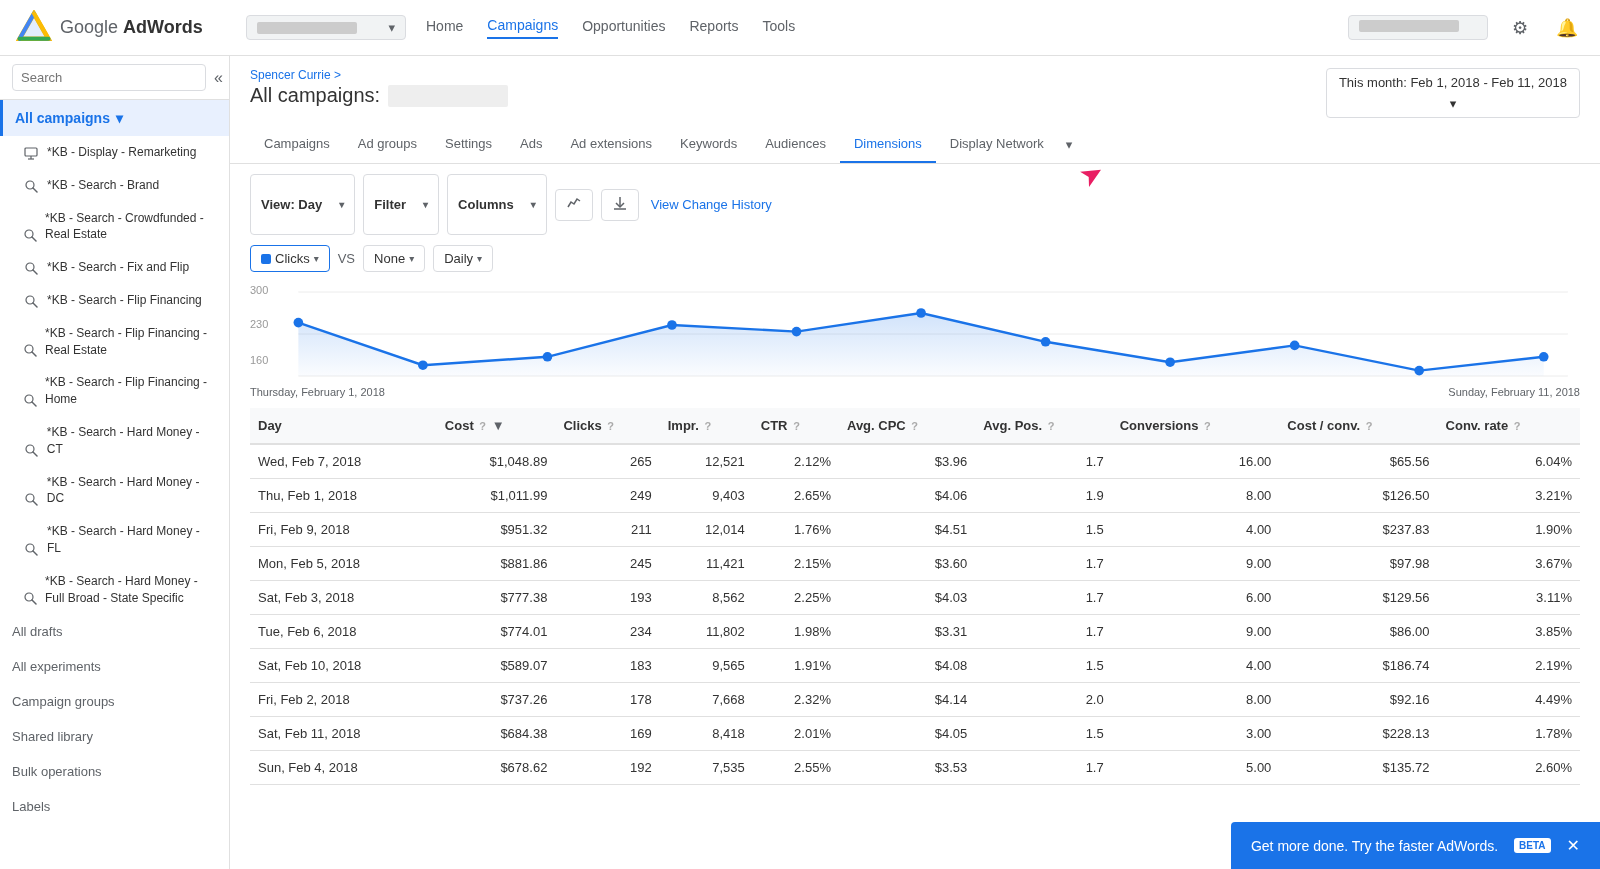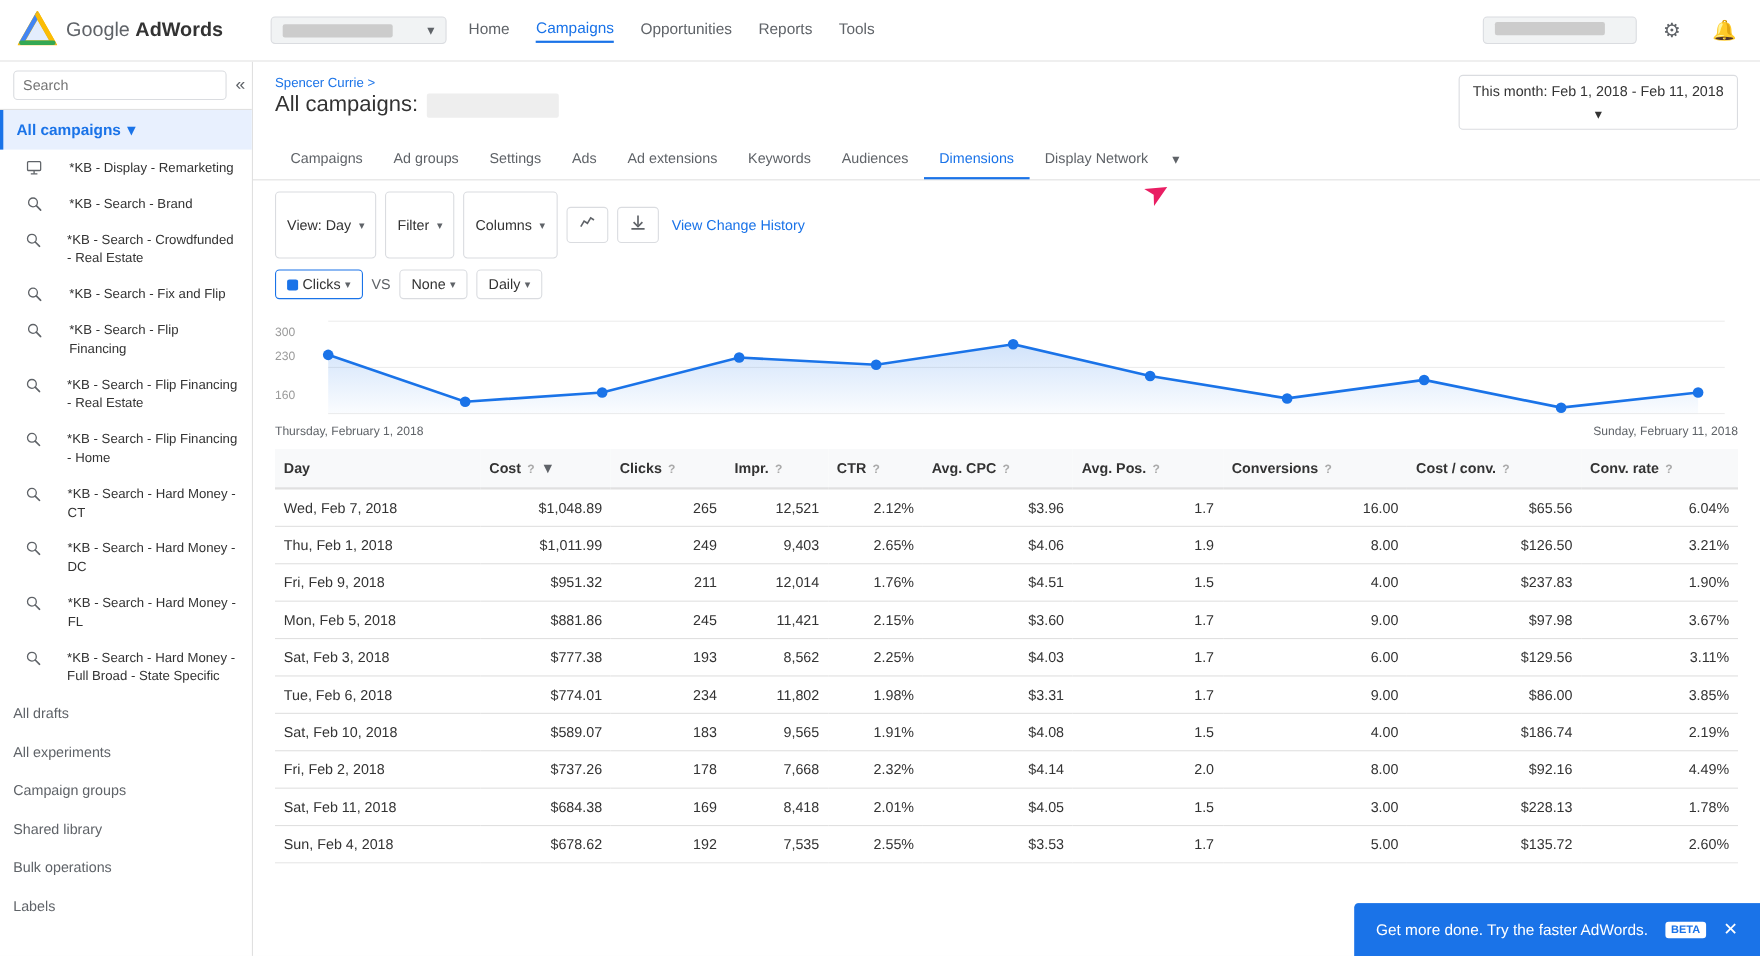--- a/index.html
+++ b/index.html
@@ -25,42 +25,42 @@
     .body-wrap { display: flex; flex: 1; overflow: hidden; }
 
     
     .sidebar { width: 230px; background: #fff; border-right: 1px solid #e0e0e0; overflow-y: auto; flex-shrink: 0; }
     .sidebar-search { display: flex; align-items: center; padding: 8px 12px; border-bottom: 1px solid #e0e0e0; }
     .sidebar-search input { flex: 1; border: 1px solid #dadce0; border-radius: 4px; padding: 5px 8px; font-size: 13px; color: #333; }
     .sidebar-search .collapse-btn { margin-left: 8px; cursor: pointer; color: #5f6368; font-size: 16px; }
     .sidebar-all-campaigns { display: flex; align-items: center; padding: 10px 12px; background: #e8f0fe; border-left: 3px solid #1a73e8; cursor: pointer; }
     .sidebar-all-campaigns span { font-size: 14px; font-weight: bold; color: #1a73e8; flex: 1; }
     .sidebar-all-campaigns .chevron { color: #1a73e8; }
-    .sidebar-campaign { display: flex; align-items: flex-start; padding: 8px 12px 8px 20px; cursor: pointer; border-left: 3px solid transparent; gap: 16px; }
+    .sidebar-campaign { display: flex; align-items: flex-end; padding: 8px 12px 8px 20px; cursor: pointer; border-left: 3px solid transparent; }
     .sidebar-campaign .camp-icon { width: 16px; height: 16px; margin-right: 8px; display: flex; align-items: center; justify-content: center; }
     .sidebar-campaign .camp-name { font-size: 12px; color: #333; line-height: 1.4; }
     .sidebar-section { padding: 10px 12px; font-size: 13px; color: #5f6368; cursor: pointer; }
 
     
     .main { flex: 1; overflow-y: auto; background: #fff; padding: 0; }
     .main-header { padding: 12px 20px 0; }
     .breadcrumb { font-size: 12px; color: #1a73e8; cursor: pointer; }
     .page-title { font-size: 20px; color: #333; margin-top: 2px; display: flex; align-items: center; gap: 8px; }
     .page-title-account { font-size: 18px; color: #aaa; background: #eee; width: 120px; height: 22px; display: inline-block; border-radius: 2px; }
     .date-range-btn { margin-left: auto; border: 1px solid #dadce0; border-radius: 4px; padding: 6px 12px; font-size: 13px; cursor: pointer; background: #fff; display: flex; align-items: center; gap: 6px; flex-direction: column; }
 
     
     .tabs-bar { display: flex; align-items: center; padding: 0 20px; border-bottom: 1px solid #e0e0e0; margin-top: 8px; }
     .tab { padding: 10px 14px; font-size: 13px; color: #5f6368; cursor: pointer; border-bottom: 2px solid transparent; white-space: nowrap; }
     .tab.active-tab { color: #1a73e8; border-bottom: 2px solid #1a73e8; }
     .tab-more { padding: 10px 8px; cursor: pointer; color: #5f6368; }
 
     
     .toolbar { display: flex; align-items: center; gap: 8px; padding: 10px 20px; }
-    .toolbar-btn { display: flex; align-items: center; gap: 7px; border: 1px solid #dadce0; border-radius: 4px; padding: 22px 10px; font-size: 13px; cursor: pointer; background: #fff; color: #333; }
+    .toolbar-btn { display: flex; align-items: center; gap: 17px; border: 1px solid #dadce0; border-radius: 4px; padding: 22px 10px; font-size: 13px; cursor: pointer; background: #fff; color: #333; font-weight: bold; }
     .toolbar-btn .chevron { color: #5f6368; font-size: 10px; }
     .toolbar-icon-btn { border: 1px solid #dadce0; border-radius: 4px; padding: 5px 10px; cursor: pointer; background: #fff; color: #5f6368; font-size: 16px; }
     .view-change-link { color: #1a73e8; text-decoration: none; font-size: 13px; cursor: pointer; margin-left: 4px; }
 
     
     .chart-controls { display: flex; align-items: center; gap: 8px; padding: 0 20px 8px; }
     .metric-btn { display: flex; align-items: center; gap: 4px; border: 1px solid #1a73e8; border-radius: 4px; padding: 5px 10px; font-size: 13px; cursor: pointer; background: #fff; color: #333; }
     .metric-dot { width: 10px; height: 10px; background: #1a73e8; border-radius: 2px; display: inline-block; }
     .vs-label { font-size: 13px; color: #5f6368; }
     .none-btn { display: flex; align-items: center; gap: 4px; border: 1px solid #dadce0; border-radius: 4px; padding: 5px 10px; font-size: 13px; cursor: pointer; background: #fff; color: #333; }
@@ -326,21 +326,21 @@
         <span>None</span>
         <span style="color:#5f6368;font-size:10px;">▾</span>
       </button>
       <button class="daily-btn">
         <span>Daily</span>
         <span style="color:#5f6368;font-size:10px;">▾</span>
       </button>
     </div>
 
     <div class="chart-area">
-      <span class="chart-y-label" style="top:16px;">300</span>
+      <span class="chart-y-label" style="top:4px;">300</span>
       <span class="chart-y-label" style="top:38px;">230</span>
       <span class="chart-y-label" style="top:74px;">160</span>
       <svg class="chart-svg" viewBox="0 0 1100 100" preserveAspectRatio="none">
 
         <line x1="40" y1="10" x2="1090" y2="10" stroke="#e0e0e0" stroke-width="0.5"></line>
         <line x1="40" y1="45" x2="1090" y2="45" stroke="#e0e0e0" stroke-width="0.5"></line>
         <line x1="40" y1="80" x2="1090" y2="80" stroke="#e0e0e0" stroke-width="0.5"></line>
 
         <defs>
           <linearGradient id="chartGrad" x1="0" y1="0" x2="0" y2="1">

